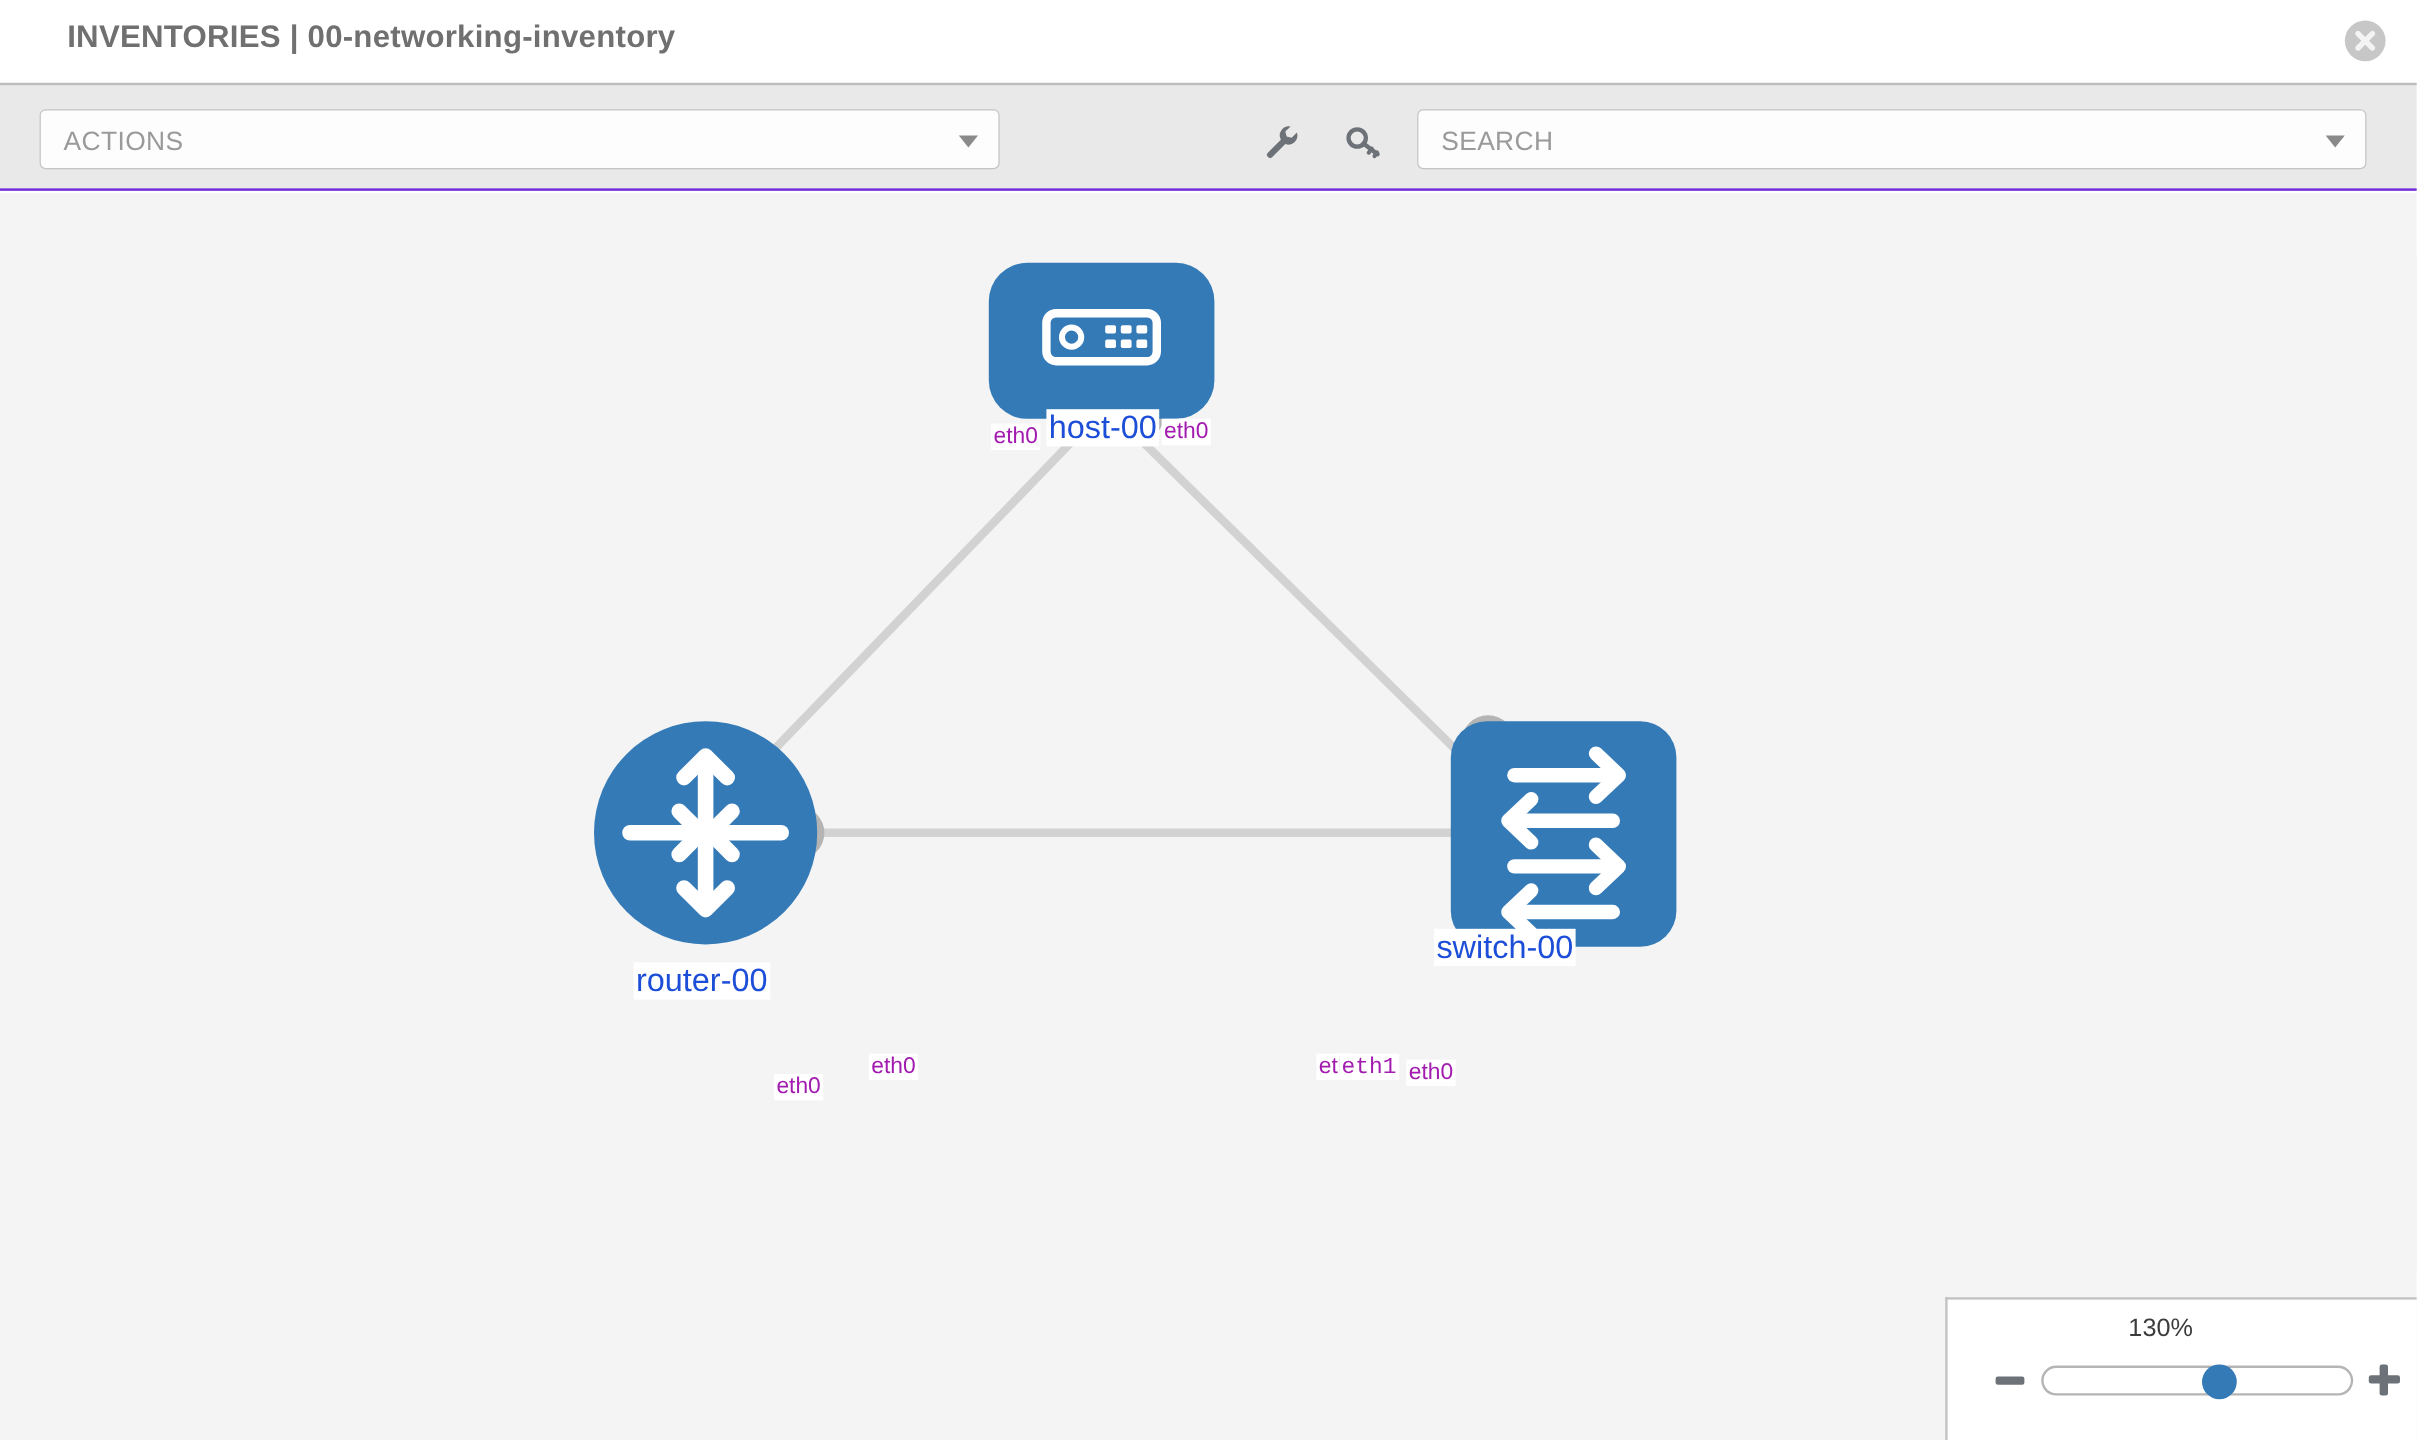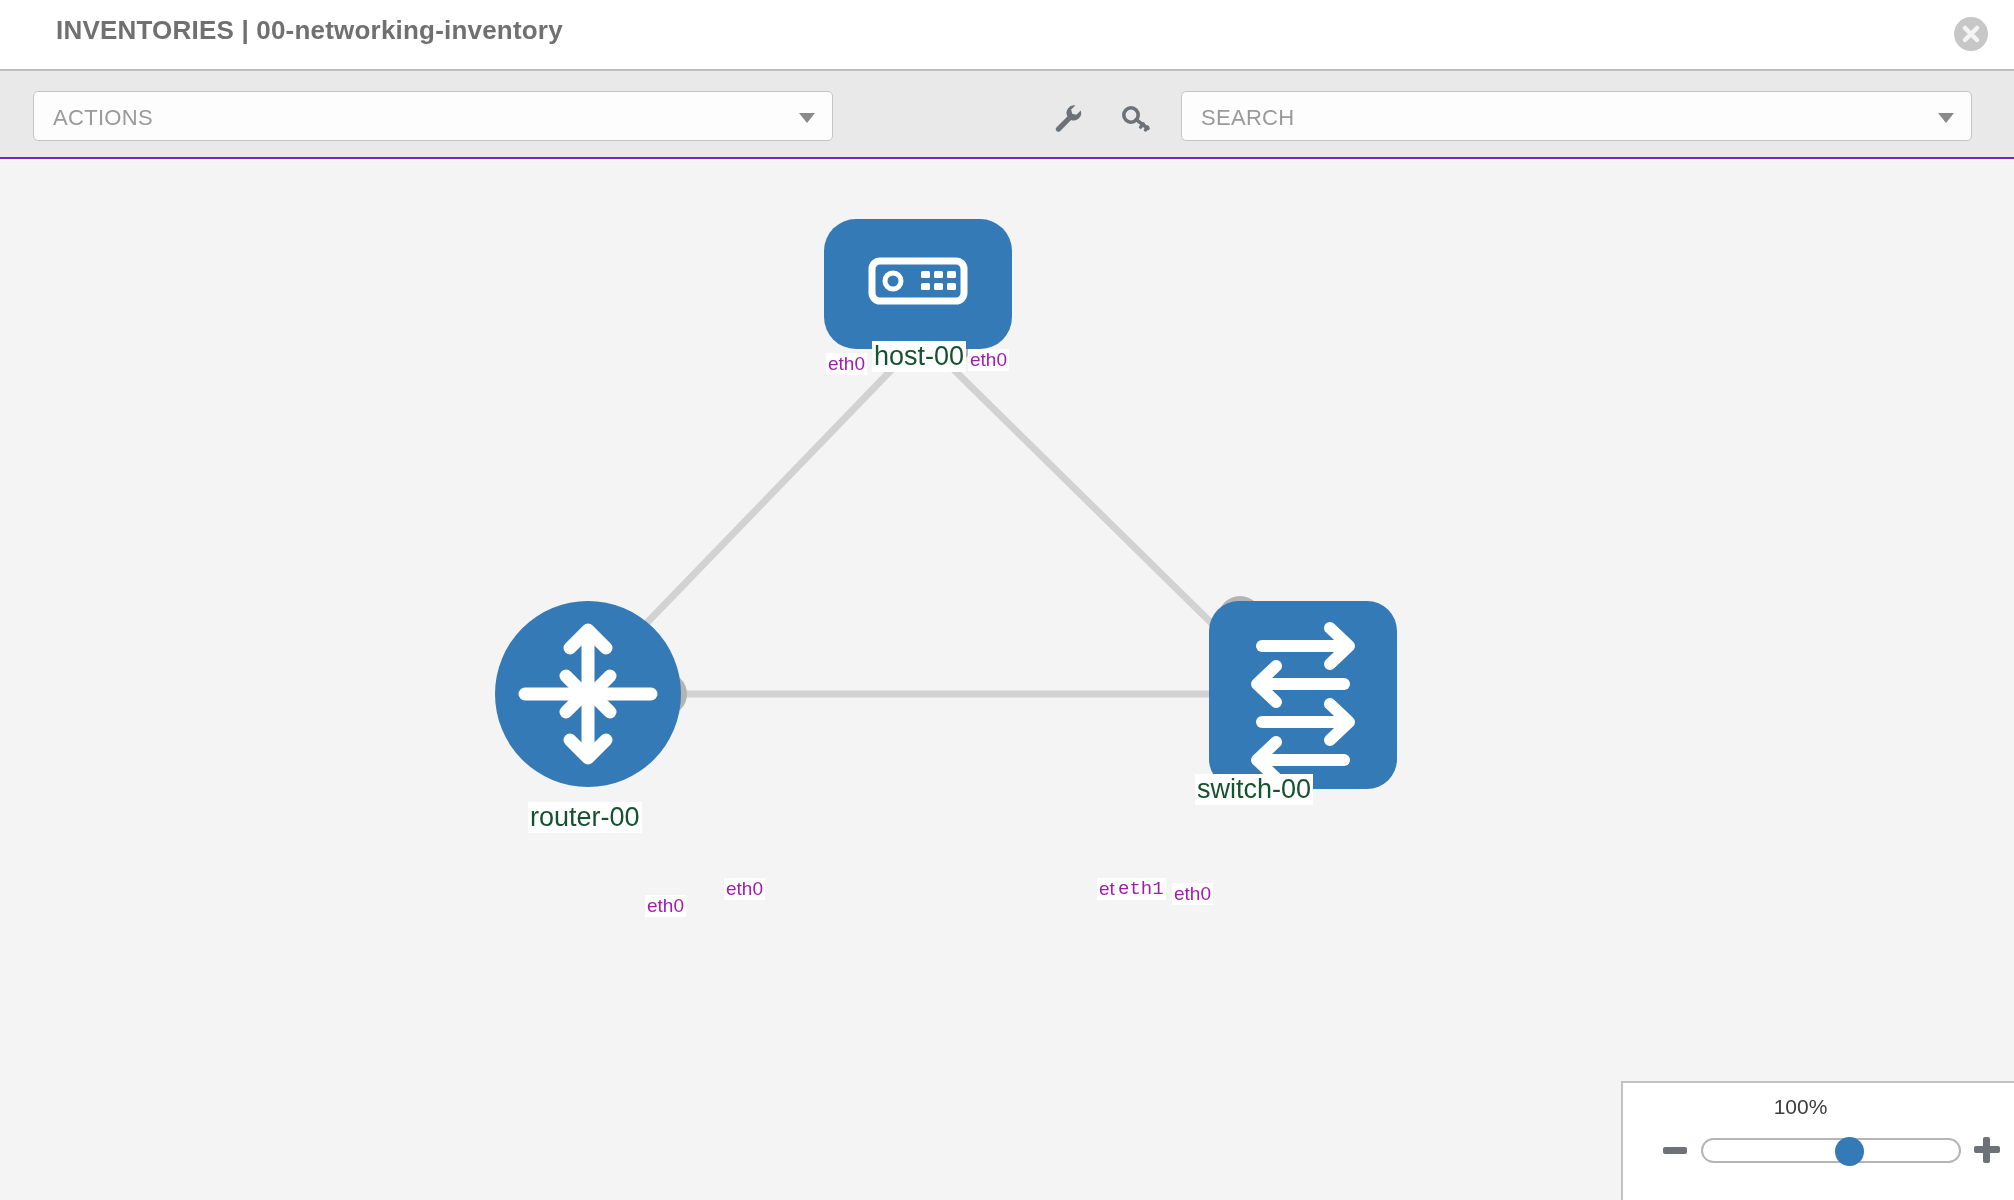--- a/index.html
+++ b/index.html
@@ -141,21 +141,21 @@
     position: absolute;
     left: 0; top: 0;
     width: 2014px;
     height: 1039px;
     display: block;
   }
 
   .node-label {
     position: absolute;
     font-size: 27px;
-    color: #14532d;
+    color: #1d4ed8;
     background: #ffffff;
     white-space: nowrap;
     padding: 0 2px;
   }
   .iface-label {
     position: absolute;
     font-size: 19px;
     color: #a21caf;
     background: #ffffff;
     white-space: nowrap;
@@ -354,21 +354,21 @@
     <span class="iface-label" style="left:968px; top:188px;">eth0</span>
     <span class="iface-label" style="left:645px; top:734px;">eth0</span>
     <span class="iface-label" style="left:1172px; top:722px;">eth0</span>
     <span class="iface-label" style="left:724px; top:717px;">eth0</span>
     <span class="iface-label" style="left:1097px; top:717px;">eth</span>
     <span class="iface-label" style="left:1116px; top:717px;font-family:Liberation Mono, monospace;">eth1</span>
 
   </div>
 
   <div class="zoom-panel">
-    <div class="zoom-value">100%</div>
+    <div class="zoom-value">130%</div>
     <div class="zoom-minus"></div>
     <div class="zoom-track">
       <div class="zoom-handle"></div>
     </div>
     <div class="zoom-plus"></div>
   </div>
 
 </div>
 
 </body></html>

